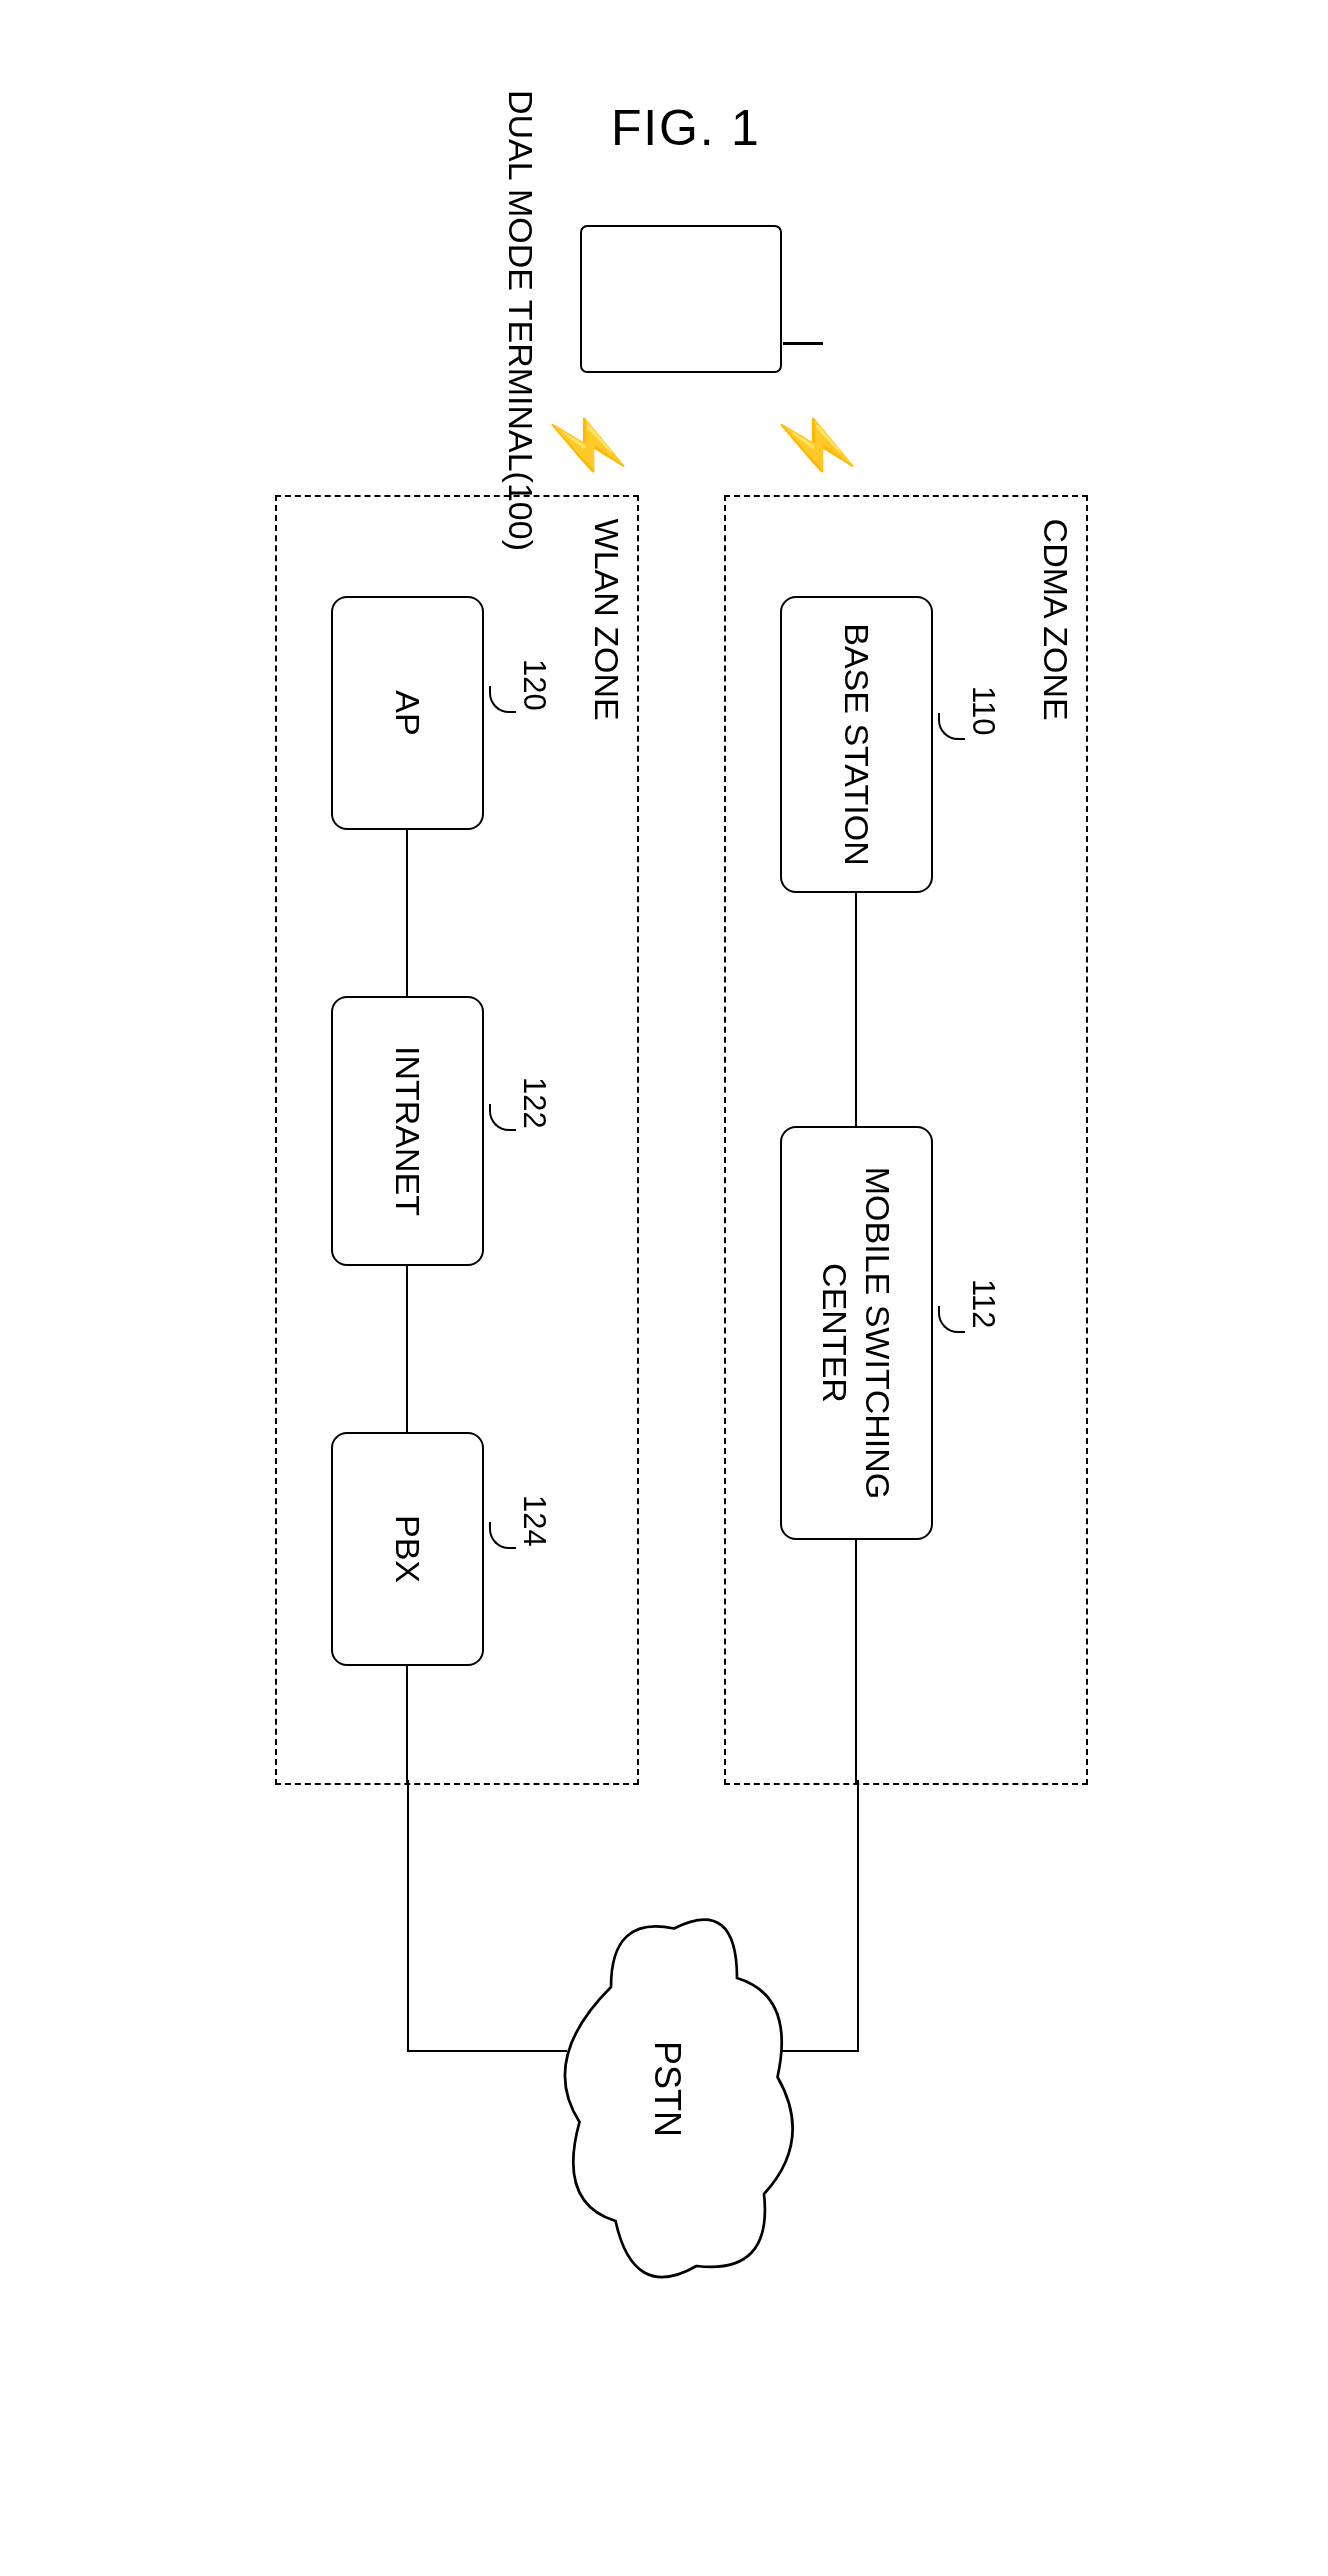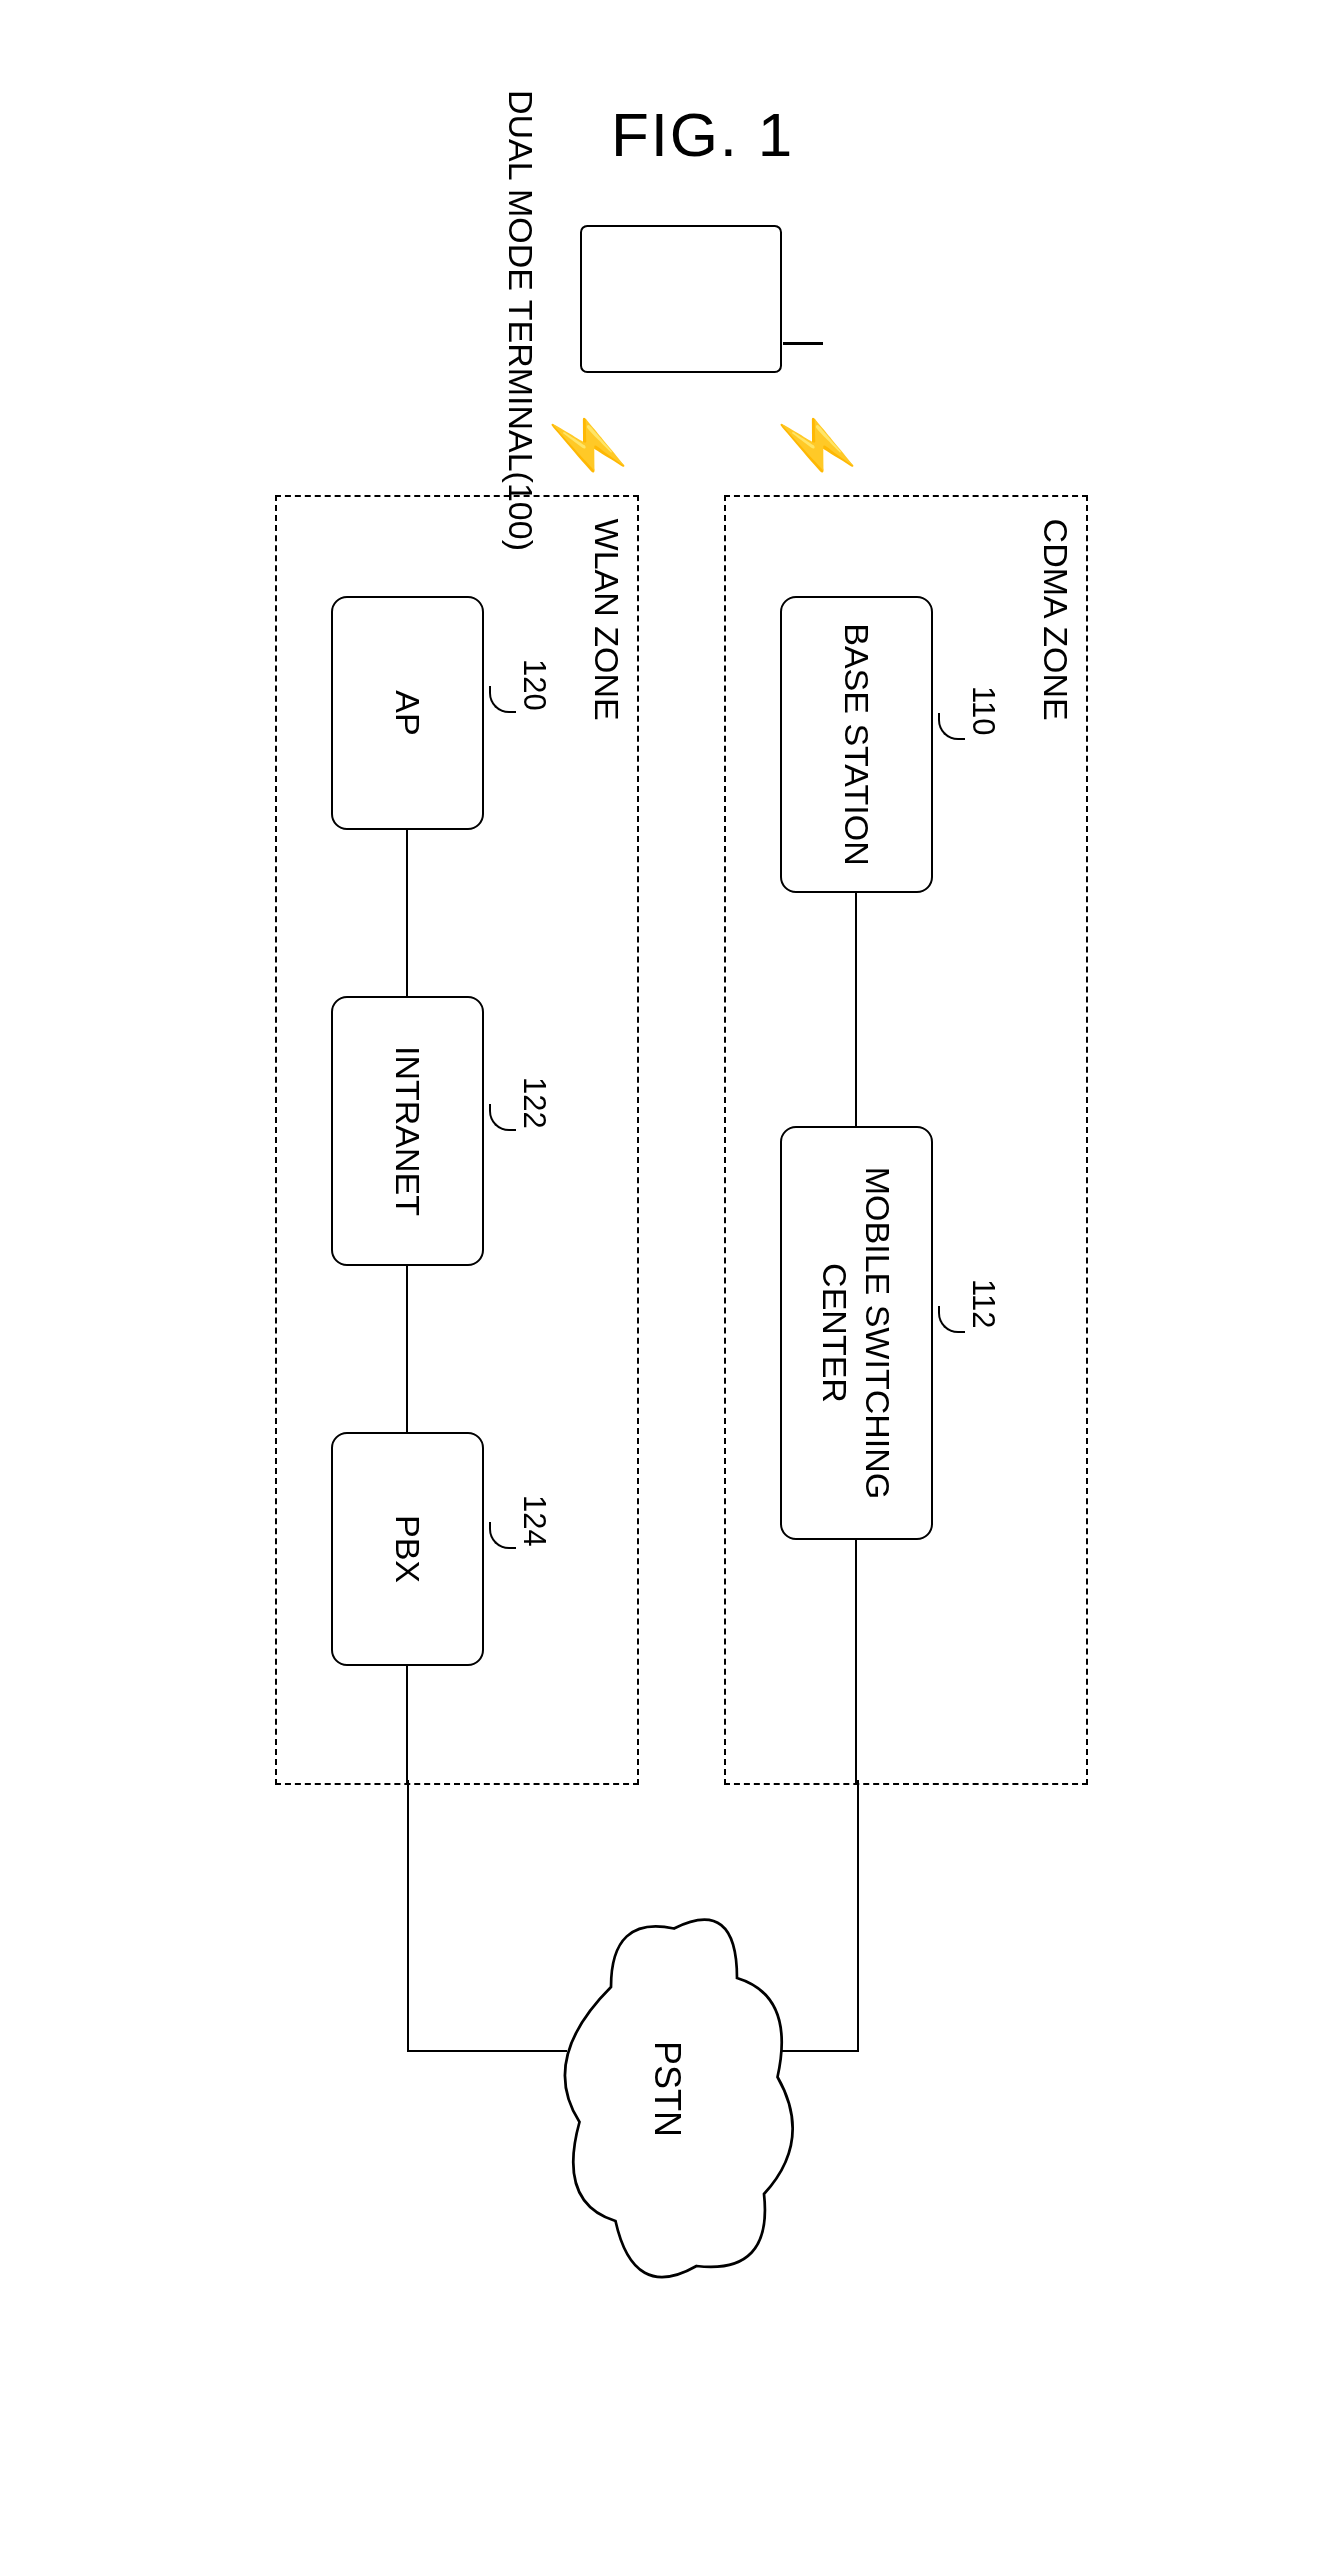--- a/index.html
+++ b/index.html
@@ -8,21 +8,21 @@
     background: #ffffff;
     font-family: Arial, Helvetica, sans-serif;
   }
   .page {
     position: relative;
     width: 1329px;
     height: 2576px;
   }
   .abs { position: absolute; }
   .fig-title {
-    font-size: 62px;
+    font-size: 50px;
     letter-spacing: 1.8px;
   }
   .rotwrap {
     
     transform: rotate(90deg);
     transform-origin: top left;
     width: 2158px;
     height: 989px;
   }
   .zone {

